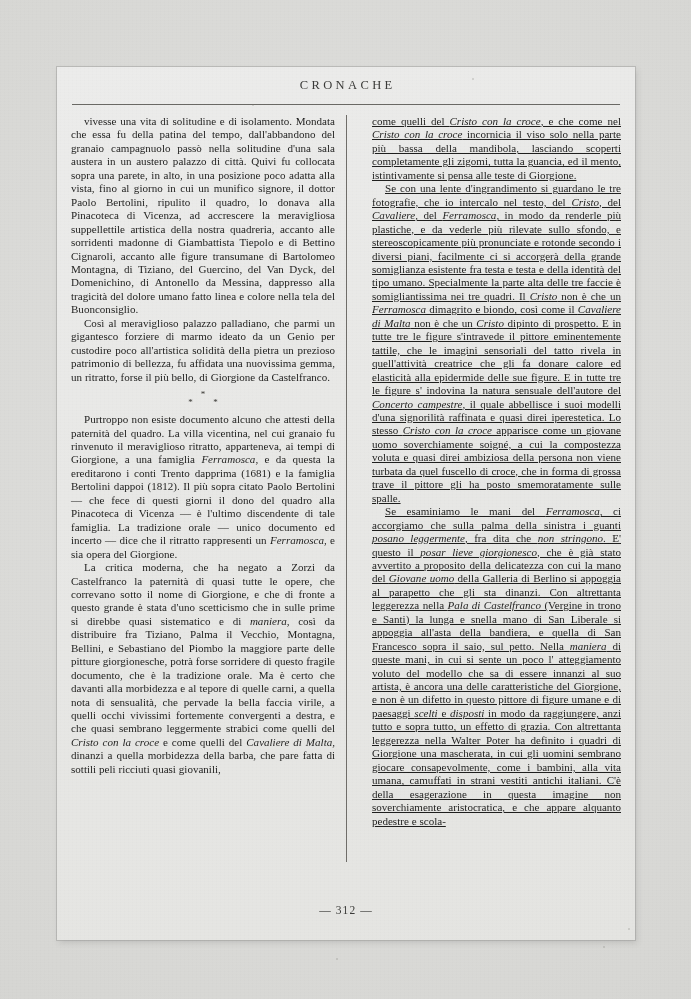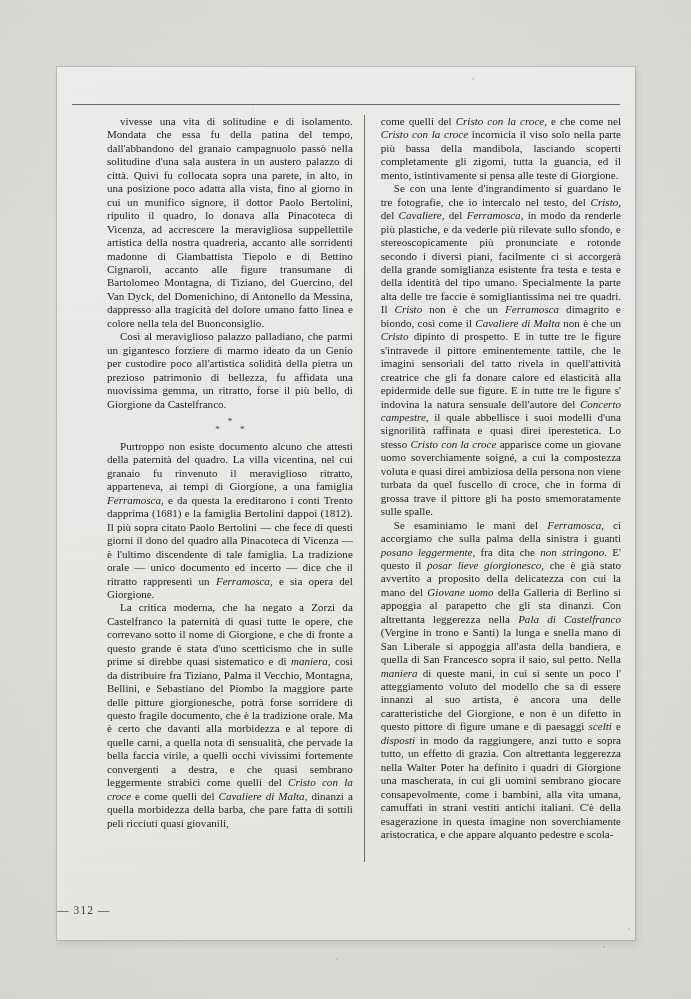--- a/index.html
+++ b/index.html
@@ -87,22 +87,22 @@
     width: 50%;
     box-sizing: border-box;
     font-size: 11.05px;
     line-height: 13.45px;
     text-align: justify;
     text-justify: inter-word;
     color: #1f1f1e;
     hyphens: manual;
     word-spacing: .1px;
   }
-  #col-left  { padding-right: 11px; margin-left: 36px; }
-  #col-right { padding-left: 16px; border-left: 1px solid #6f6d69; }
+  #col-left  { padding-right: 11px; }
+  #col-right { padding-left: 25px; border-left: 1px solid #6f6d69; text-decoration: underline; }
 
   .column p {
     margin: 0;
     text-indent: 13px;
   }
   .column p.noindent { text-indent: 0; }
   .column p.first { text-indent: 13px; }
   .column em { font-style: italic; }
 
   
@@ -125,21 +125,21 @@
     letter-spacing: 9px;
     text-indent: 9px;
   }
 
   
   #folio {
     position: absolute;
     left: 0;
     right: 0;
     bottom: 24px;
-    text-align: left;
+    text-align: center;
     font-size: 11.5px;
     color: #3b3b39;
     letter-spacing: 1.1px;
   }
 
   
   .speck {
     position: absolute;
     background: rgba(120,118,112,.30);
     border-radius: 50%;
@@ -147,20 +147,21 @@
   }
 </style>
 </head>
 <body>
 
 <div id="scan-backdrop"></div>
 
 <div id="page-sheet">
   <div id="page-inner">
 
+    <div id="running-head">CRONACHE</div>
 
     <div id="head-rule"></div>
 
     <div id="columns">
 
       <div class="column" id="col-left">
         <p class="first">vivesse una vita di solitudine e di isolamento. Mondata che essa fu della patina del tempo, dall'abbandono del granaio campagnuolo passò nella solitudine d'una sala austera in un austero palazzo di città. Quivi fu collocata sopra una parete, in alto, in una posizione poco adatta alla vista, fino al giorno in cui un munifico signore, il dottor Paolo Bertolini, ripulito il quadro, lo donava alla Pinacoteca di Vicenza, ad accrescere la meravigliosa suppellettile artistica della nostra quadreria, accanto alle sorridenti madonne di Giambattista Tiepolo e di Bettino Cignaroli, accanto alle figure transumane di Bartolomeo Montagna, di Tiziano, del Guercino, del Van Dyck, del Domenichino, di Antonello da Messina, dappresso alla tragicità del dolore umano fatto linea e colore nella tela del Buonconsiglio.</p>
         <p>Così al meraviglioso palazzo palladiano, che parmi un gigantesco forziere di marmo ideato da un Genio per custodire poco all'artistica solidità della pietra un prezioso patrimonio di bellezza, fu affidata una nuovissima gemma, un ritratto, forse il più bello, di Giorgione da Castelfranco.</p>
 
         <div class="asterism">

